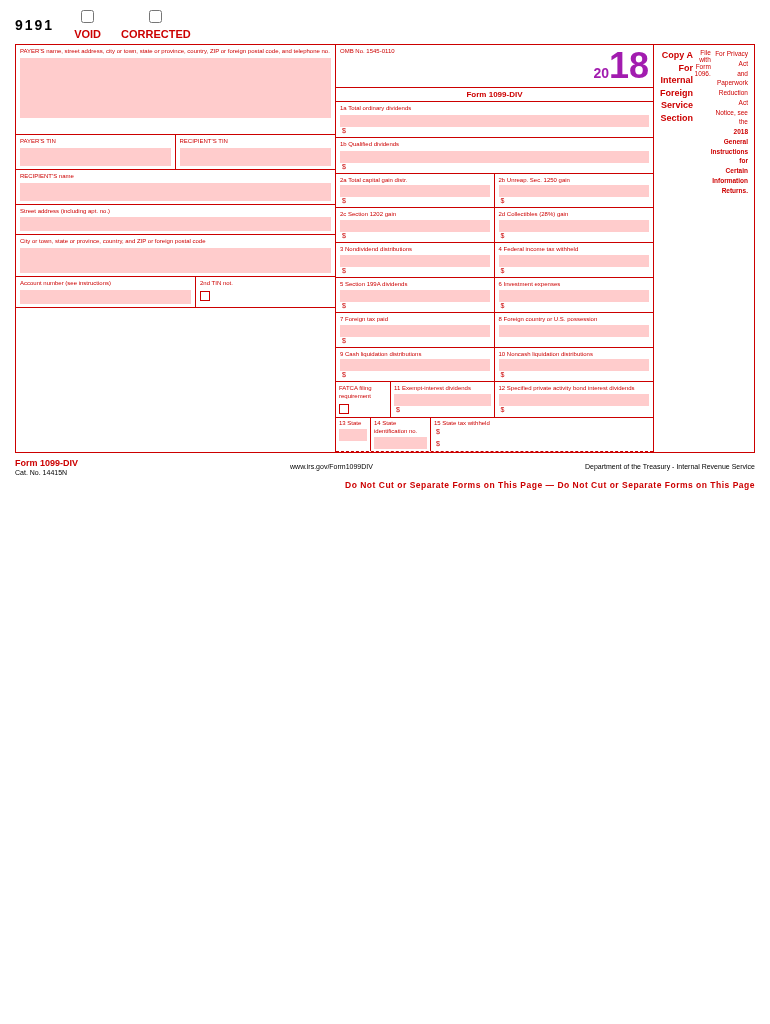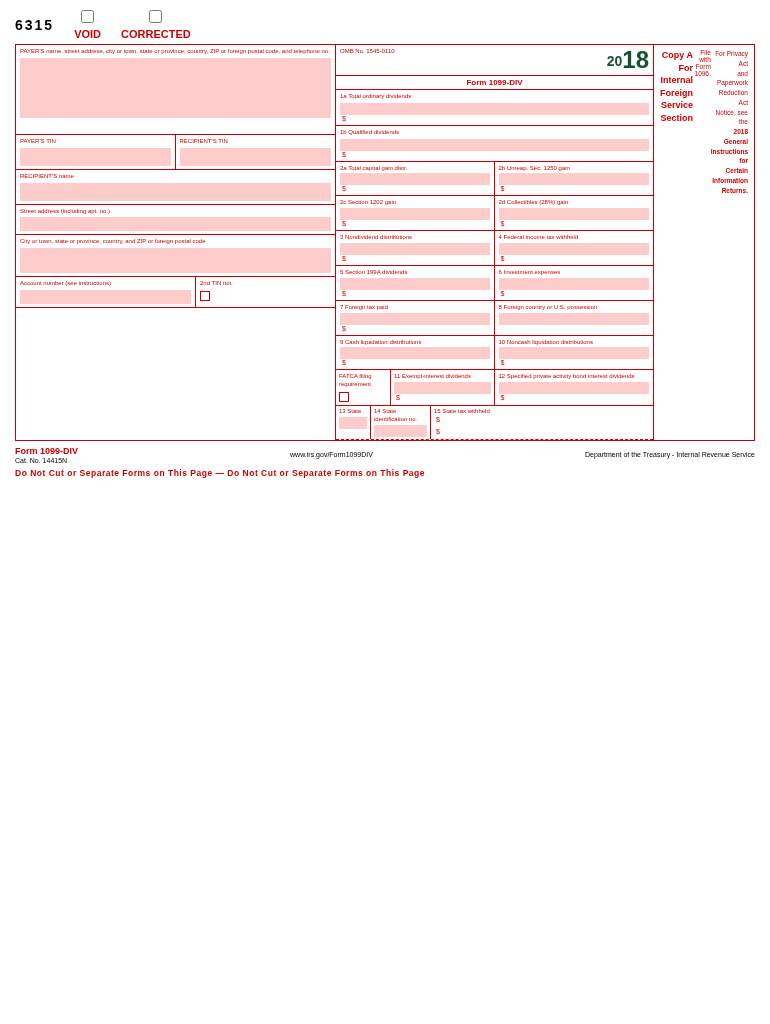--- a/index.html
+++ b/index.html
@@ -176,30 +176,30 @@
     }
     .omb-text {
       font-size: 6px;
       color: #cc0000;
     }
     .year-badge {
       display: flex;
       align-items: center;
       font-size: 28px;
       font-weight: bold;
-      color: #14532d;
+      color: #a21caf;
       line-height: 1;
     }
     .year-badge .year-20 {
       font-size: 14px;
       align-self: flex-end;
       margin-bottom: 4px;
     }
     .year-badge .year-18 {
-      font-size: 24px;
+      font-size: 36px;
     }
     .form-name-row {
       text-align: center;
       padding: 2px 4px;
       border-bottom: 1px solid #cc0000;
     }
     .form-name-text {
       font-size: 8px;
       font-weight: bold;
       color: #cc0000;
@@ -276,41 +276,41 @@
     }
     .footer-center {
       font-size: 7px;
       color: #000;
     }
     .footer-right {
       font-size: 7px;
       color: #000;
     }
     .do-not-cut {
-      text-align: left;
+      text-align: right;
       font-size: 8.5px;
       font-weight: bold;
       color: #cc0000;
       margin-top: 2px;
       letter-spacing: 0.5px;
     }
 
     
     .fn {
       color: #cc0000;
       font-weight: normal;
     }
   </style>
 </head>
 <body>
 
 <div class="page">
 
   <div class="top-bar">
-    <span class="form-number">6315</span>
+    <span class="form-number">9191</span>
     <div class="checkbox-group">
       <input type="checkbox" style="">
       <span class="checkbox-label">VOID</span>
     </div>
     <div class="checkbox-group">
       <input type="checkbox" style="">
       <span class="checkbox-label">CORRECTED</span>
     </div>
   </div>
 

